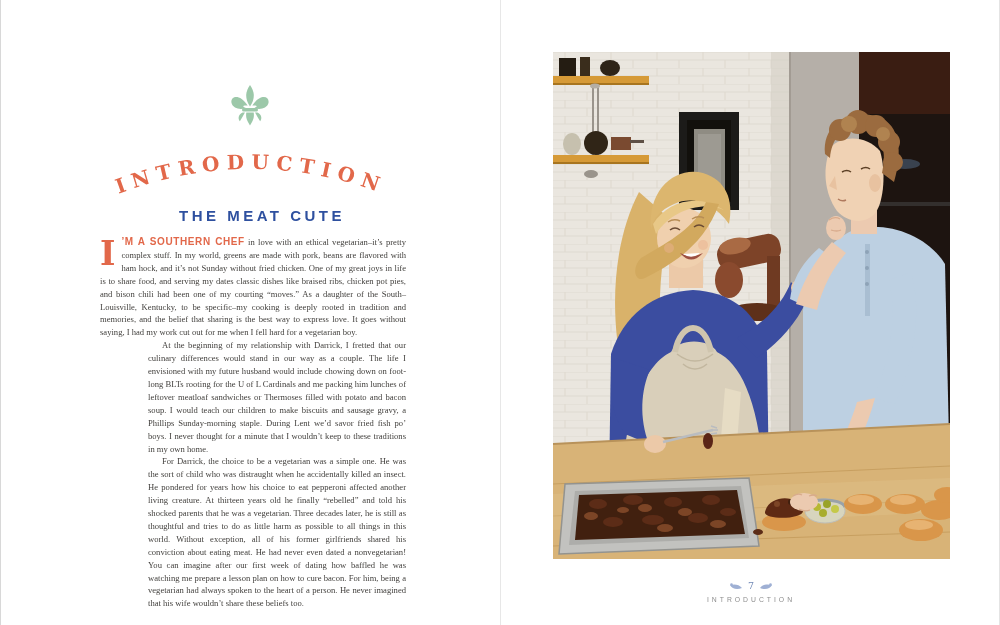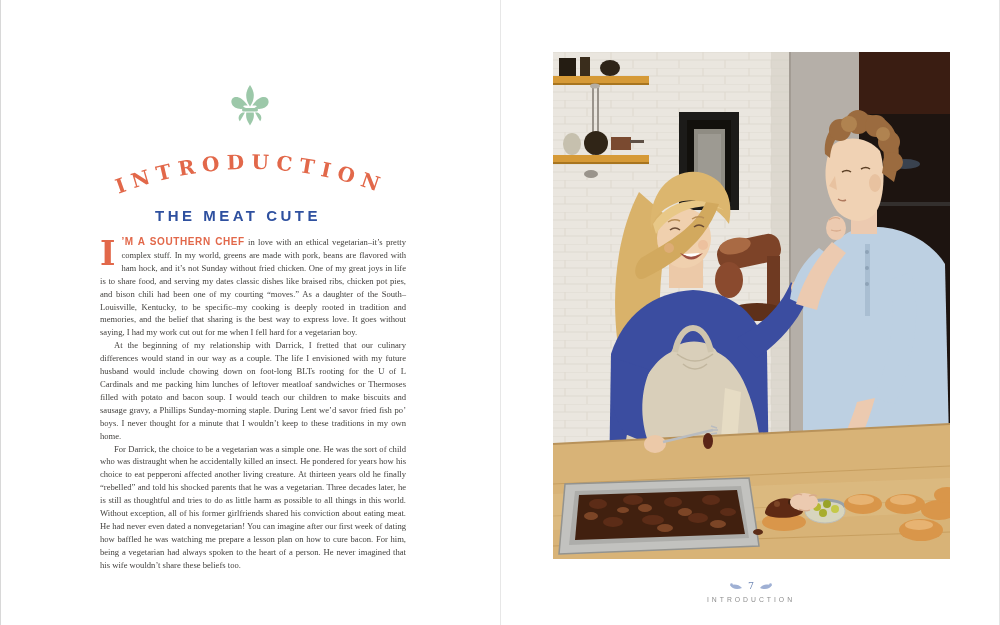--- a/index.html
+++ b/index.html
@@ -4,28 +4,28 @@
 <style>
   html,body{margin:0;padding:0;background:#ffffff;}
   .spread{position:relative;width:1000px;height:625px;background:#fff;
     border-left:1px solid #d8d8d8;border-right:1px solid #e4e4e4;box-sizing:border-box;
     font-family:"Liberation Serif",serif;overflow:hidden;}
   .gutter{position:absolute;left:499px;top:0;width:1px;height:625px;background:#e7e7e7;}
   
   .left-page{position:absolute;left:0;top:0;width:500px;height:625px;}
   .ornament-wrap{position:absolute;left:99px;top:80px;width:300px;text-align:center;}
   .arch-wrap{position:absolute;left:97px;top:138px;width:306px;height:66px;}
-  .subtitle{position:absolute;left:87px;top:207px;width:300px;text-align:center;
+  .subtitle{position:absolute;left:111px;top:207px;width:300px;text-align:center;
     font-family:"Liberation Sans",sans-serif;font-weight:bold;font-size:15px;
     letter-spacing:3.5px;color:#2e509f;}
   .body-copy{position:absolute;left:99px;top:236px;width:306px;
     font-family:"Liberation Serif",serif;font-size:8.6px;line-height:12.9px;
     color:#413f3c;text-align:justify;}
   .body-copy p{margin:0;}
-  .body-copy p.indented{text-indent:14px;}
+  .body-copy p.indented{text-indent:14px;margin-left:48px;}
   .dropcap{float:left;font-family:"DejaVu Serif",serif;font-weight:bold;
     font-size:33px;line-height:30px;color:#e2684a;padding:3px 6px 0 0;}
   .leadin{font-family:"Liberation Sans",sans-serif;font-weight:bold;
     font-size:10px;letter-spacing:0.6px;color:#e2684a;}
   
   .right-page{position:absolute;left:500px;top:0;width:500px;height:625px;}
   .photo{position:absolute;left:52px;top:52px;width:397px;height:507px;overflow:hidden;}
   .photo svg{display:block;}
   .footer{position:absolute;left:0;top:580px;width:500px;text-align:center;line-height:1;}
   .folio-line{display:flex;align-items:center;justify-content:center;gap:5px;height:12px;}

